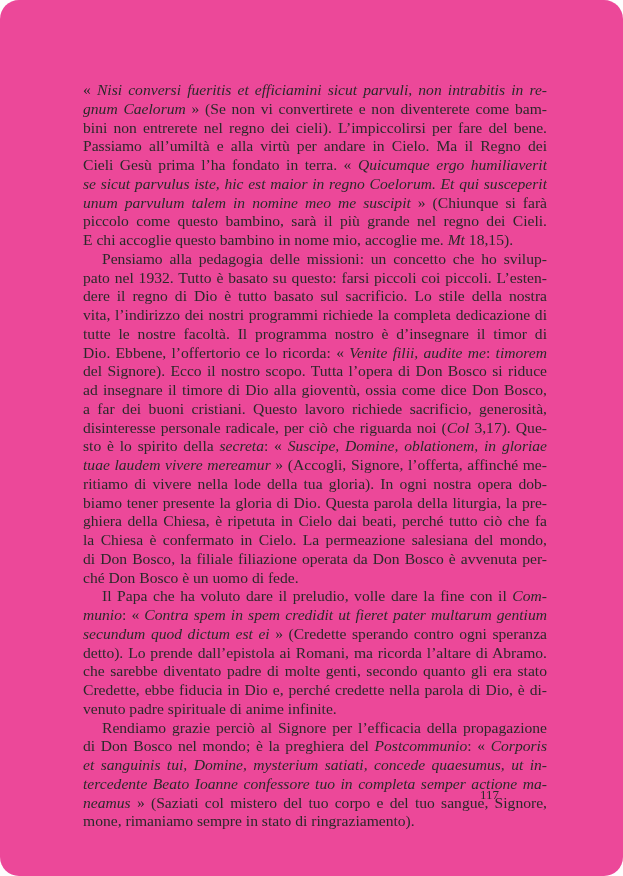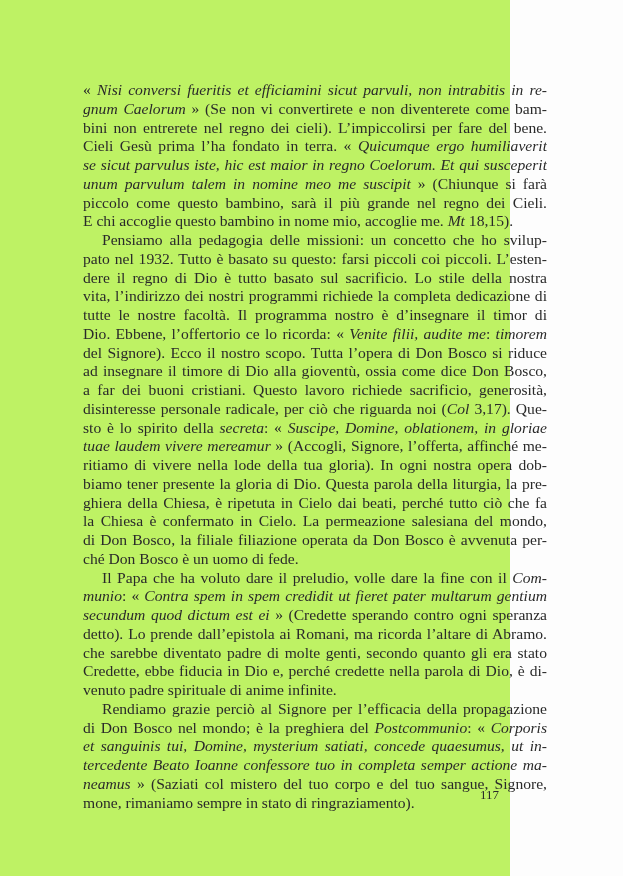--- a/index.html
+++ b/index.html
@@ -1,33 +1,34 @@
 <!DOCTYPE html>
 <html><head>
 <meta charset="utf-8">
 <style>
   html, body { margin:0; padding:0; }
   body { width:623px; height:876px; background:#fdfdfd; position:relative; overflow:hidden; }
-  .page { position:absolute; left:0; top:0; width:510px; height:876px; background:#bef264; }
+  .page { position:absolute; left:0; top:0; width:623px; height:876px; background:#ec4899;border-radius:19px; }
   .text { position:absolute; left:83px; top:81px; width:464px;
           font-family:"Liberation Serif", "DejaVu Serif", serif; font-size:15.6px; color:#2a2a2a; }
   .line { height:18.75px; line-height:18.75px; white-space:nowrap; text-align:justify; text-align-last:justify; overflow:hidden; }
   .line.last { text-align-last:left; }
   .line.indent { padding-left:19px; }
   .line i { font-style:italic; }
   .pagenum { position:absolute; left:480px; top:787px; font-family:Liberation Serif, serif; font-size:13px; color:#2a2a2a; }
 </style>
 </head>
 <body>
 
 <div class="page">
   <div class="text" id="text-block">
       <div class="line"><span>« </span><i>Nisi conversi fueritis et efficiamini sicut parvuli, non intrabitis in re-</i></div>
       <div class="line"><i>gnum Caelorum</i><span> » (Se non vi convertirete e non diventerete come bam-</span></div>
       <div class="line"><span>bini non entrerete nel regno dei cieli). L’impiccolirsi per fare del bene.</span></div>
+      <div class="line"><span>Passiamo all’umiltà e alla virtù per andare in Cielo. Ma il Regno dei</span></div>
       <div class="line"><span>Cieli Gesù prima l’ha fondato in terra. « </span><i>Quicumque ergo humiliaverit</i></div>
       <div class="line"><i>se sicut parvulus iste, hic est maior in regno Coelorum. Et qui susceperit</i></div>
       <div class="line"><i>unum parvulum talem in nomine meo me suscipit</i><span> » (Chiunque si farà</span></div>
       <div class="line"><span>piccolo come questo bambino, sarà il più grande nel regno dei Cieli.</span></div>
       <div class="line last"><span>E chi accoglie questo bambino in nome mio, accoglie me. </span><i>Mt</i><span> 18,15).</span></div>
       <div class="line indent"><span>Pensiamo alla pedagogia delle missioni: un concetto che ho svilup-</span></div>
       <div class="line"><span>pato nel 1932. Tutto è basato su questo: farsi piccoli coi piccoli. L’esten-</span></div>
       <div class="line"><span>dere il regno di Dio è tutto basato sul sacrificio. Lo stile della nostra</span></div>
       <div class="line"><span>vita, l’indirizzo dei nostri programmi richiede la completa dedicazione di</span></div>
       <div class="line"><span>tutte le nostre facoltà. Il programma nostro è d’insegnare il timor di</span></div>

